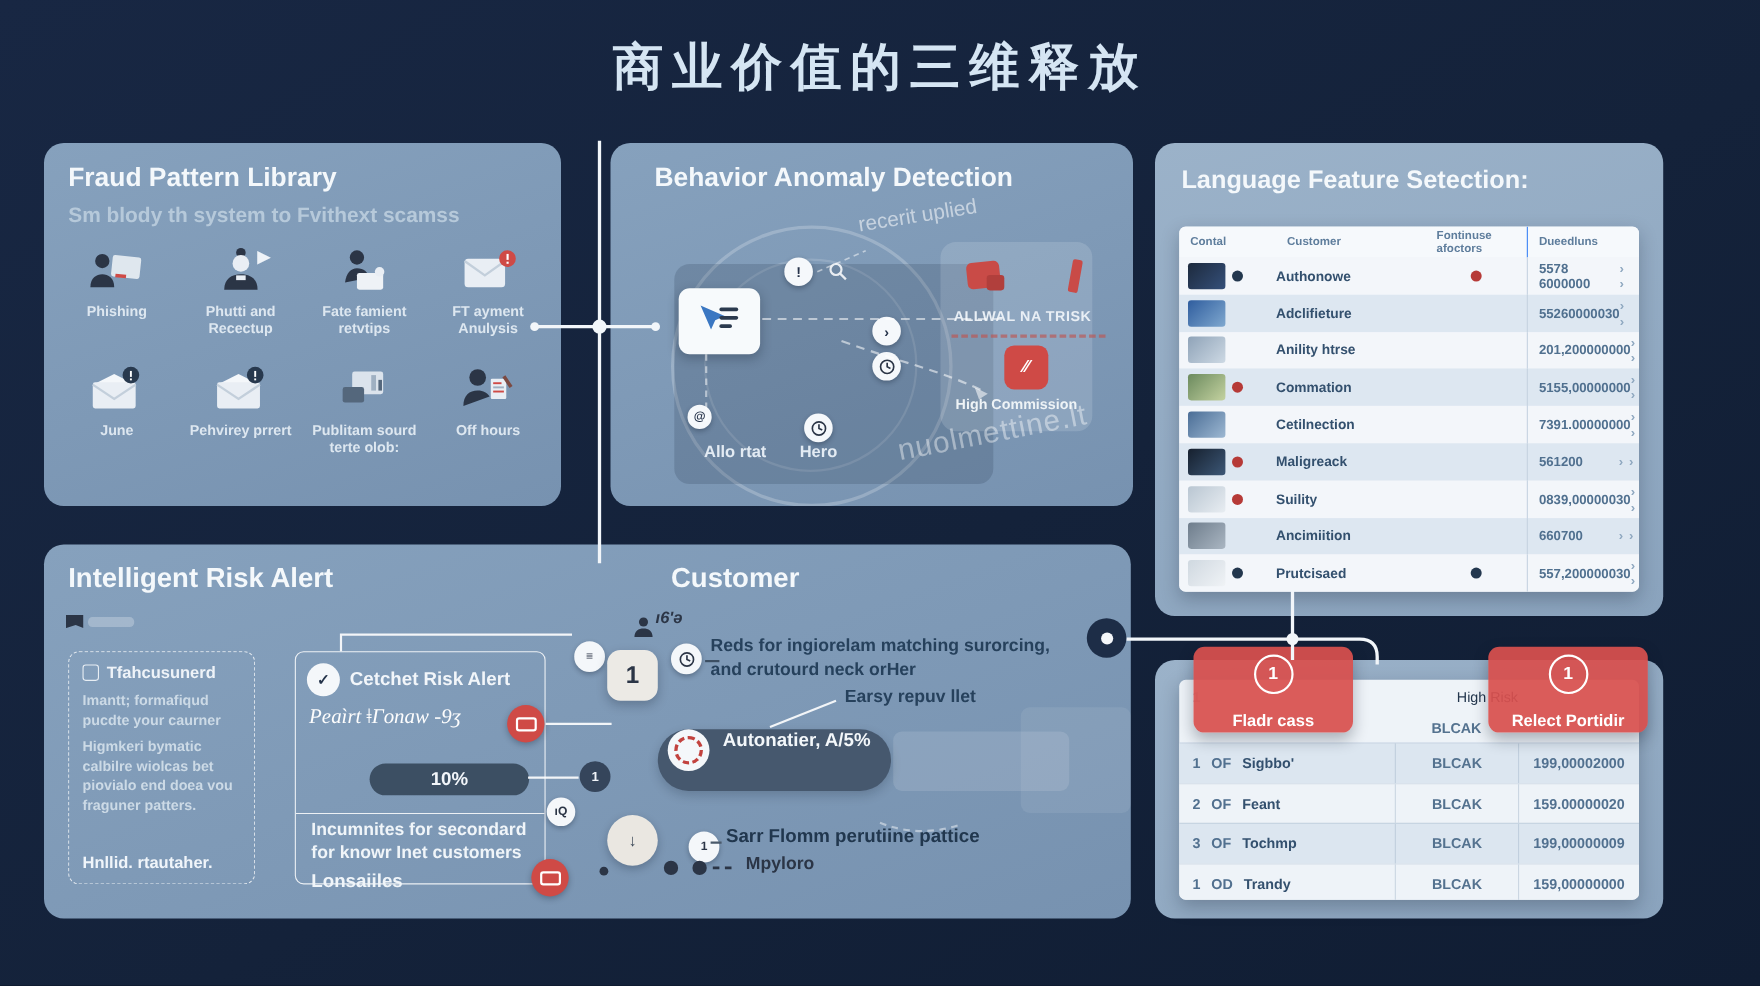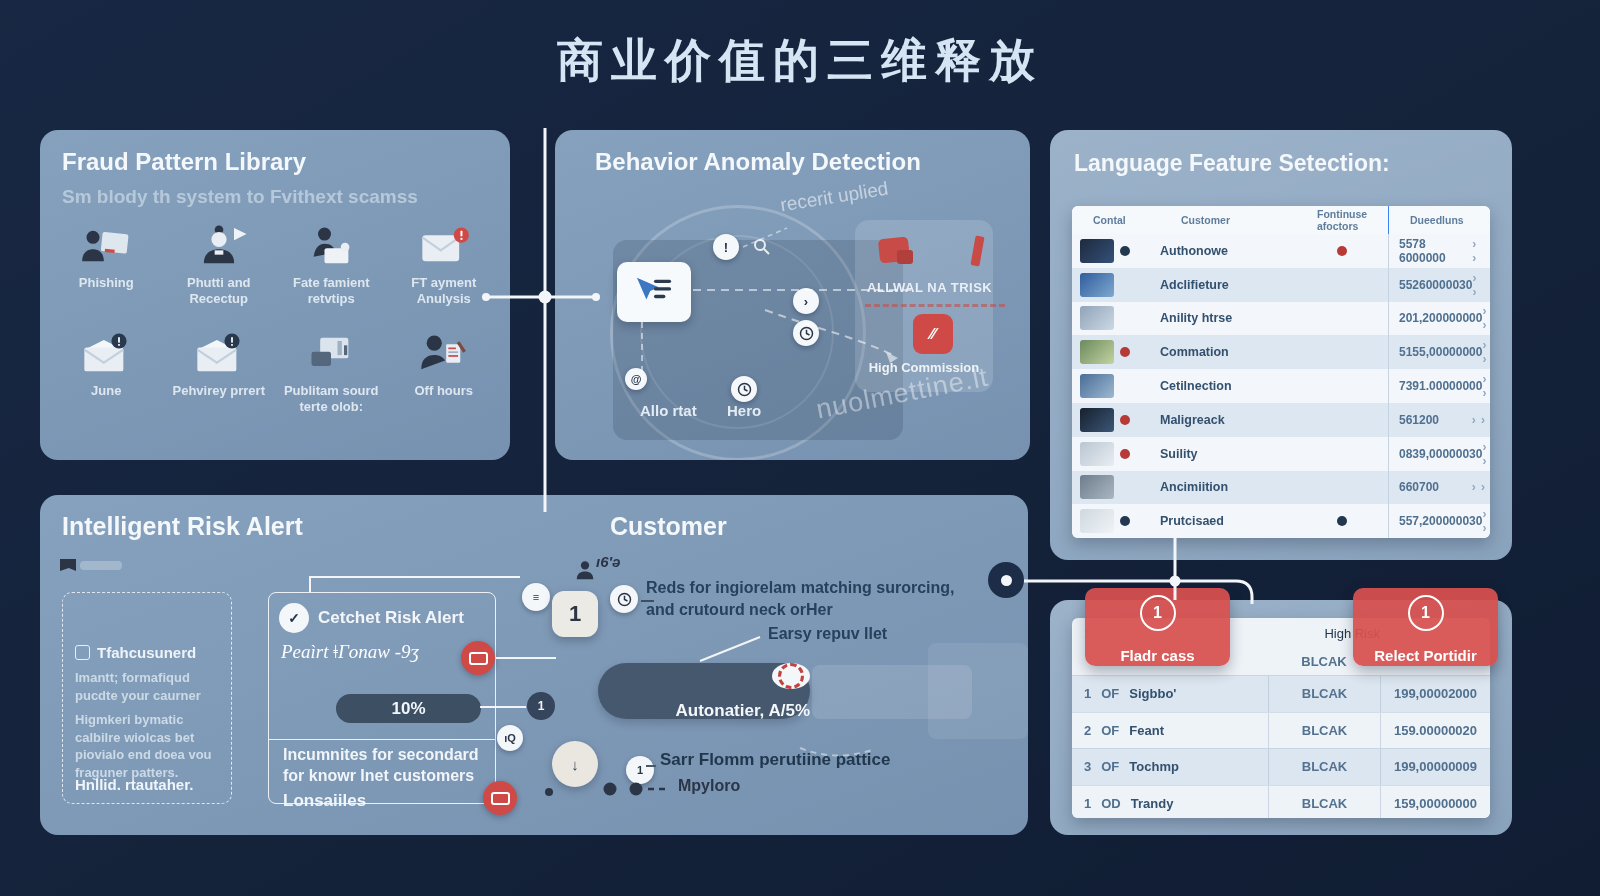--- a/index.html
+++ b/index.html
@@ -51,21 +51,21 @@
   .watermark{position:absolute;left:260px;top:248px;transform:rotate(-11deg);font-size:27px;color:rgba(255,255,255,.42);letter-spacing:1px;}
   .b-label{position:absolute;font-size:15px;color:#e3ebf3;font-weight:600;}
 
   
   #panel-lang{left:1050px;top:130px;width:462px;height:430px;}
   #panel-lang .p-title{left:24px;top:20px;font-size:23px;}
   .lang-table{position:absolute;left:22px;top:76px;width:418px;height:332px;background:#eef3f8;border-radius:6px;
     overflow:hidden;box-shadow:0 6px 16px rgba(10,20,35,.25);}
   .lt-head{display:grid;grid-template-columns:88px 136px 92px 102px;height:28px;align-items:center;background:#f6f9fc;
     font-size:10.5px;color:#5e7d9c;font-weight:600;}
-  .lt-head span{padding-left:21px;}
+  .lt-head span{padding-left:10px;}
   .lt-head .hc4{border-left:1px solid #3b82f6;height:100%;display:flex;align-items:center;}
   .lt-row{display:grid;grid-template-columns:88px 136px 92px 102px;height:33.8px;align-items:center;background:#f3f6fa;}
   .lt-row.alt{background:#dde7f1;}
   .lt-c1{display:flex;align-items:center;gap:6px;padding-left:8px;}
   .thumb{width:34px;height:24px;border-radius:3px;}
   .t1{background:linear-gradient(135deg,#1d2a3d,#35507a);}
   .t2{background:linear-gradient(135deg,#2f5d9e,#7fa8cf);}
   .t3{background:linear-gradient(135deg,#8fa3b8,#cdd9e4);}
   .t4{background:linear-gradient(135deg,#6b8a5e,#c4d2a0);}
   .t5{background:linear-gradient(135deg,#4a6d96,#9db8d2);}
@@ -83,21 +83,21 @@
   .chev{color:#8fa8c0;font-size:12px;letter-spacing:1px;}
 
   
   #panel-risk{left:40px;top:495px;width:988px;height:340px;}
   #panel-risk .p-title{left:22px;top:17px;font-size:25px;}
   .flag-icon{position:absolute;left:20px;top:64px;width:16px;height:12px;background:#2b3546;
     clip-path:polygon(0 0,100% 0,100% 100%,55% 76%,0 100%);}
   .flag-smudge{position:absolute;left:40px;top:66px;width:42px;height:9px;background:rgba(255,255,255,.25);border-radius:4px;}
   .dash-card{position:absolute;left:22px;top:97px;width:170px;height:212px;border:1.5px dashed rgba(255,255,255,.75);
     border-radius:10px;padding:10px 12px;box-sizing:border-box;}
-  .dc-head{display:flex;align-items:center;gap:7px;margin-bottom:8px;margin-top:41px;}
+  .dc-head{display:flex;align-items:center;gap:7px;margin-bottom:8px;}
   .dc-ico{width:13px;height:13px;border:1.5px solid #e8eef4;border-radius:3px;}
   .dc-title{font-size:15px;font-weight:700;color:#eef3f8;}
   .dc-line{font-size:13px;color:#ccdae6;line-height:1.35;font-weight:600;margin-bottom:7px;}
   .dc-foot{position:absolute;left:12px;bottom:10px;font-size:15px;color:#f0f5fa;font-weight:600;}
   .solid-card{position:absolute;left:228px;top:97px;width:228px;height:212px;border:1.5px solid rgba(255,255,255,.85);
     border-radius:8px;box-sizing:border-box;}
   .sc-head{position:absolute;left:10px;top:10px;display:flex;align-items:center;gap:9px;}
   .sc-check{width:30px;height:30px;border-radius:50%;background:#f4f7fa;display:flex;align-items:center;justify-content:center;
     font-size:14px;font-weight:700;color:#24334a;}
   .sc-title{font-size:17px;font-weight:700;color:#f2f6fa;}
@@ -113,21 +113,21 @@
   .red-circle .slot{width:15px;height:9px;border:2px solid #fff;border-radius:3px;}
   .dk-circle{position:absolute;width:28px;height:28px;border-radius:50%;background:#35455b;color:#f0f4f8;display:flex;
     align-items:center;justify-content:center;font-size:12px;font-weight:700;}
   .wt-circle{position:absolute;width:26px;height:26px;border-radius:50%;background:#f4f7fa;color:#2b3546;display:flex;
     align-items:center;justify-content:center;font-size:11px;font-weight:700;box-shadow:0 2px 5px rgba(10,20,35,.3);}
   .marker-card{position:absolute;left:512px;top:96px;width:46px;height:46px;background:#eceae5;border-radius:12px;
     display:flex;align-items:center;justify-content:center;font-size:22px;font-weight:700;color:#2b3546;
     box-shadow:0 4px 10px rgba(10,20,35,.25);}
   .cust-note{position:absolute;font-size:16px;font-weight:700;color:#26415c;line-height:22px;}
   .cust-pill{position:absolute;left:558px;top:168px;width:212px;height:56px;border-radius:28px;background:#46586e;
-    display:flex;align-items:flex-end;padding-left:9px;box-sizing:border-box;gap:12px;box-shadow:0 4px 10px rgba(10,20,35,.2);flex-direction:column;}
+    display:flex;align-items:flex-start;padding-left:9px;box-sizing:border-box;gap:12px;box-shadow:0 4px 10px rgba(10,20,35,.2);}
   .ring-wrap{width:38px;height:38px;border-radius:50%;background:#f4f7fa;display:flex;align-items:center;justify-content:center;}
   .ring{width:20px;height:20px;border:3px dashed #c2423e;border-radius:50%;}
   .cust-pill-label{font-size:17px;color:#f3f7fa;font-weight:600;}
   .ghost{position:absolute;background:rgba(255,255,255,.12);border-radius:8px;}
   .beige-circle{position:absolute;left:512px;top:246px;width:46px;height:46px;border-radius:50%;background:#eae7e1;
     display:flex;align-items:center;justify-content:center;color:#3a4656;font-size:15px;font-weight:700;
     box-shadow:0 3px 8px rgba(10,20,35,.25);}
   .scribble{position:absolute;left:556px;top:58px;font-size:15px;font-style:italic;font-weight:700;color:#2b3546;}
   .person-glyph{position:absolute;left:534px;top:64px;}
   .person-glyph svg{width:22px;height:22px;}

